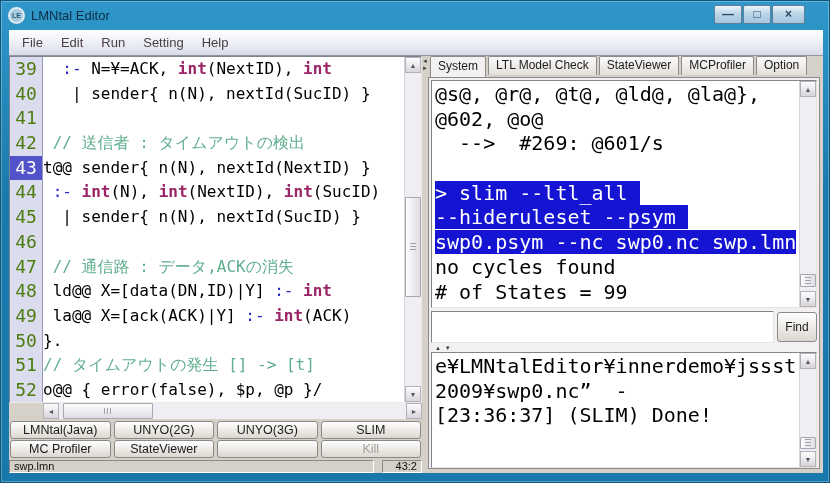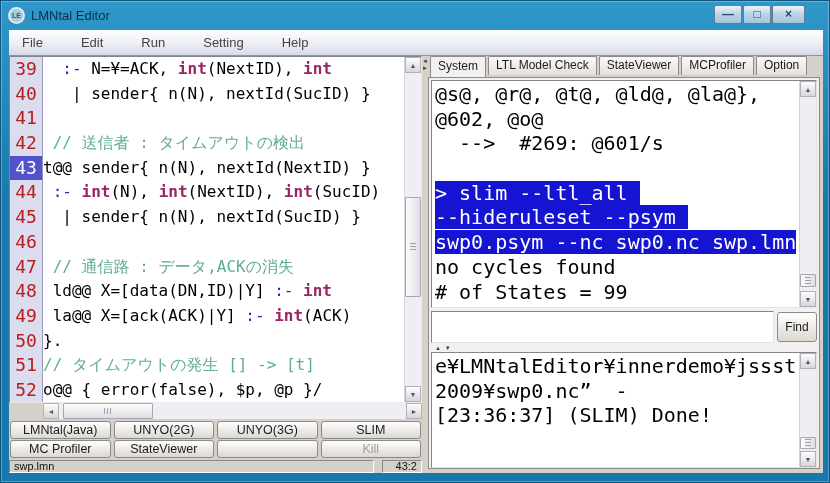--- a/index.html
+++ b/index.html
@@ -14,30 +14,30 @@
             color:#2a5a78;font-size:7px;font-weight:bold;display:flex;align-items:center;justify-content:center;flex:0 0 auto;}
   .title{margin-left:6px;font-size:13px;color:#0c2e44;}
   .winbtns{position:absolute;right:24px;top:4px;display:flex;gap:1px;}
   .wbtn{width:28px;height:19px;background:linear-gradient(#ecf4fb,#bcd5e8 45%,#a5c5dd);
         border:1px solid #5f7f97;border-radius:2px;color:#2d4a60;font-size:12px;line-height:16px;
         text-align:center;font-weight:bold;cursor:default;}
   .wbtn.close{width:33px;}
   
   .menubar{position:absolute;left:8px;top:29px;width:814px;height:26px;
            background:linear-gradient(#ffffff,#eceef5 55%,#d7dae7);
-           border-bottom:1px solid #9094a0;display:flex;align-items:center;padding:0 4px;gap:20px;}
+           border-bottom:1px solid #9094a0;display:flex;align-items:center;padding:0 4px;}
   .menu-item{padding:3px 9px;font-size:13px;color:#4a4046;}
   
   .content{position:absolute;left:8px;top:55px;width:814px;height:417px;background:#d5d1c9;overflow:hidden;}
   .left-panel{position:absolute;left:0;top:0;width:413px;height:417px;}
   
   .editor{position:absolute;left:0;top:0;width:413px;height:347px;background:#fff;
           border:1px solid #7f868d;border-right-color:#eceae6;border-bottom-color:#eceae6;display:flex;overflow:hidden;}
   .gutter{width:33px;background:#dcdcef;border-right:1px solid #9a9ab8;flex:0 0 auto;}
-  .ln{height:24.7px;line-height:24.7px;text-align:center;font-family:"DejaVu Sans Mono",monospace;font-size:18px;color:#b91c1c;}
+  .ln{height:24.7px;line-height:24.7px;text-align:center;font-family:"DejaVu Sans Mono",monospace;font-size:18px;color:#4d7c0f;}
   .ln.cur{background:var(--cur);color:#fff;}
   .code{flex:1;overflow:hidden;}
   .cl{height:24.7px;line-height:24.7px;white-space:pre;font-family:"DejaVu Sans Mono",monospace;font-size:16px;color:#000;}
   .sg-p{color:#000;}
   .sg-op{color:var(--op);}
   .sg-kw{color:var(--kw);font-weight:bold;}
   .sg-cm{color:var(--cm);}
   
   .vsb{position:relative;width:17px;flex:0 0 auto;background:#f0eef2;border-left:1px solid #d6d3da;}
   .sb-btn{position:absolute;left:0;width:16px;height:16px;background:linear-gradient(#fdfdfd,#d9d5db);

